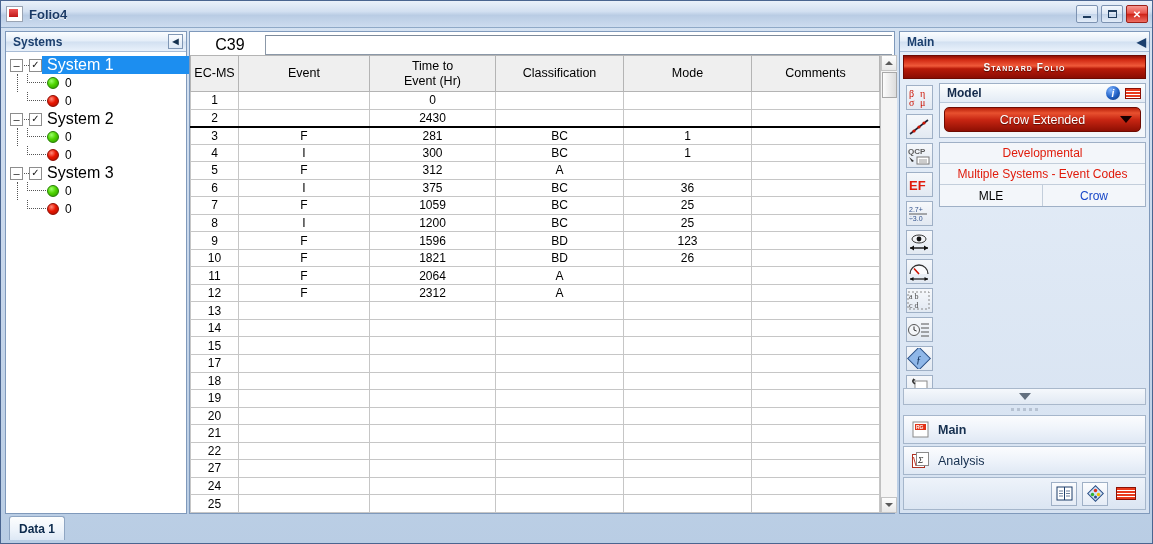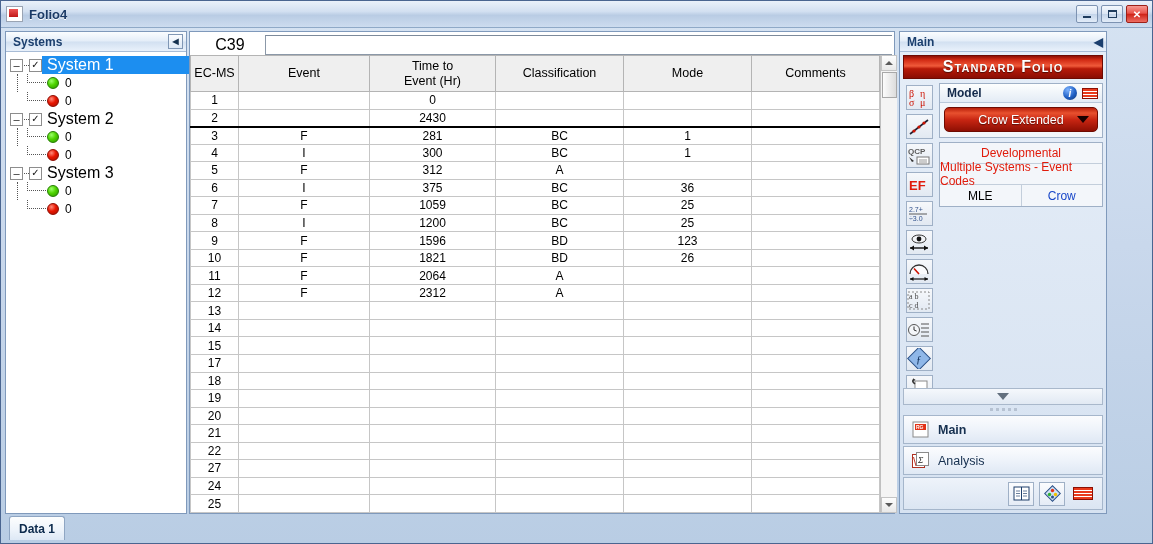--- a/index.html
+++ b/index.html
@@ -175,39 +175,39 @@
     padding: 0 9px;
     background: linear-gradient(to bottom, #fdfefe 0%, #eef4fb 55%, #dde8f5 100%);
     border: 1px solid #8fa6c3; border-bottom: none;
     border-radius: 3px 3px 0 0;
     display: flex; align-items: center; justify-content: center;
     font-size: 12px; font-weight: bold; color: #0d2b4d;
   }
 
   
   #rightpanel {
-    position: absolute; left: 898px; top: 30px; width: 208px; height: 483px;
+    position: absolute; left: 898px; top: 30px; width: 251px; height: 483px;
     background: linear-gradient(to bottom, #e6eef8, #d6e2f1);
     border: 1px solid #7f99bb;
     display: flex; flex-direction: column;
   }
   #rp-hdr {
     height: 20px; flex: none;
     background: linear-gradient(to bottom, #fbfdff 0%, #e4edf8 48%, #d2e0f1 52%, #e9f1fb 100%);
     border-bottom: 1px solid #a8bcd6;
     display: flex; align-items: center; padding: 0 3px;
     font-weight: bold; color: #1b3f6e; font-size: 12px;
   }
   #rp-hdr .lbl { flex: 1; padding-left: 4px; }
   #folio-banner {
     height: 24px; margin: 3px 3px 0 3px; flex: none;
     background: linear-gradient(to bottom, #8f0f05 0%, #d22b14 18%, #f05a3a 45%, #b81a08 58%, #8a0d04 100%);
     border: 1px solid #6d0a02;
     display: flex; align-items: center; justify-content: center;
-    color: #fff; font-weight: bold; font-size: 16px;
+    color: #fff; font-weight: bold; font-size: 10px;
     letter-spacing: 1.1px;
     text-shadow: 0 1px 1px rgba(0,0,0,.55);
     font-variant: small-caps;
   }
   #rp-body { flex: 1; display: flex; padding: 4px 3px 0 3px; overflow: hidden; }
   #iconrail {
     width: 32px; flex: none;
     display: flex; flex-direction: column; align-items: center; gap: 4px;
     padding-top: 2px;
   }

